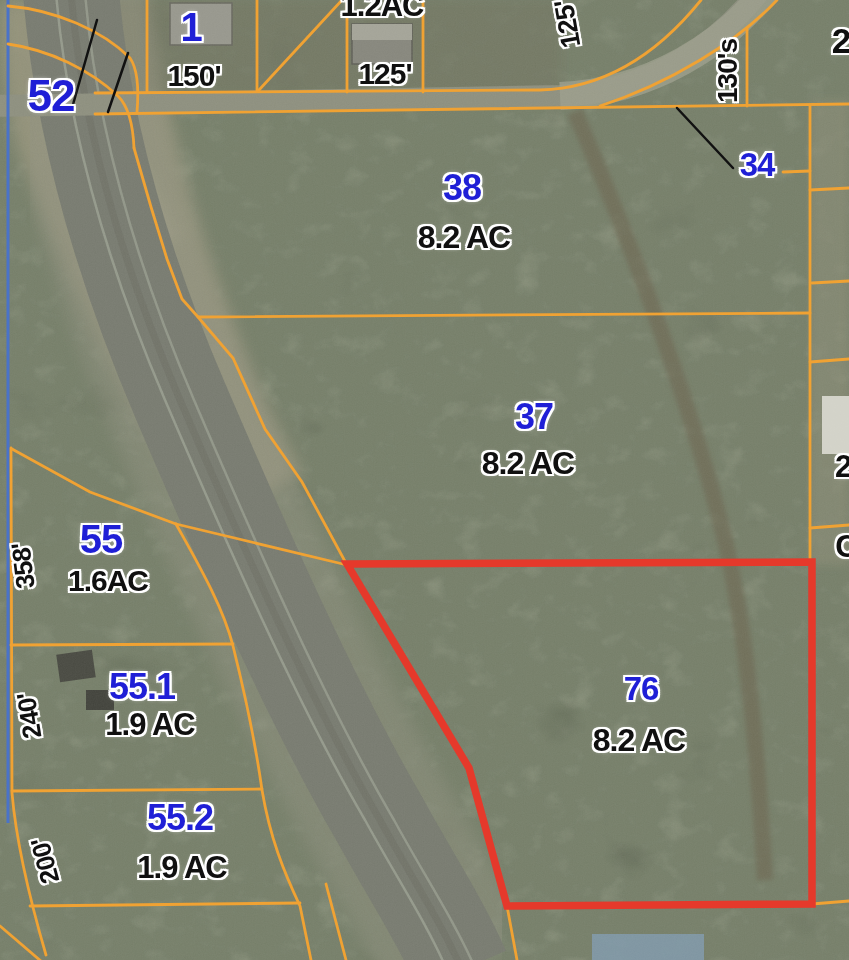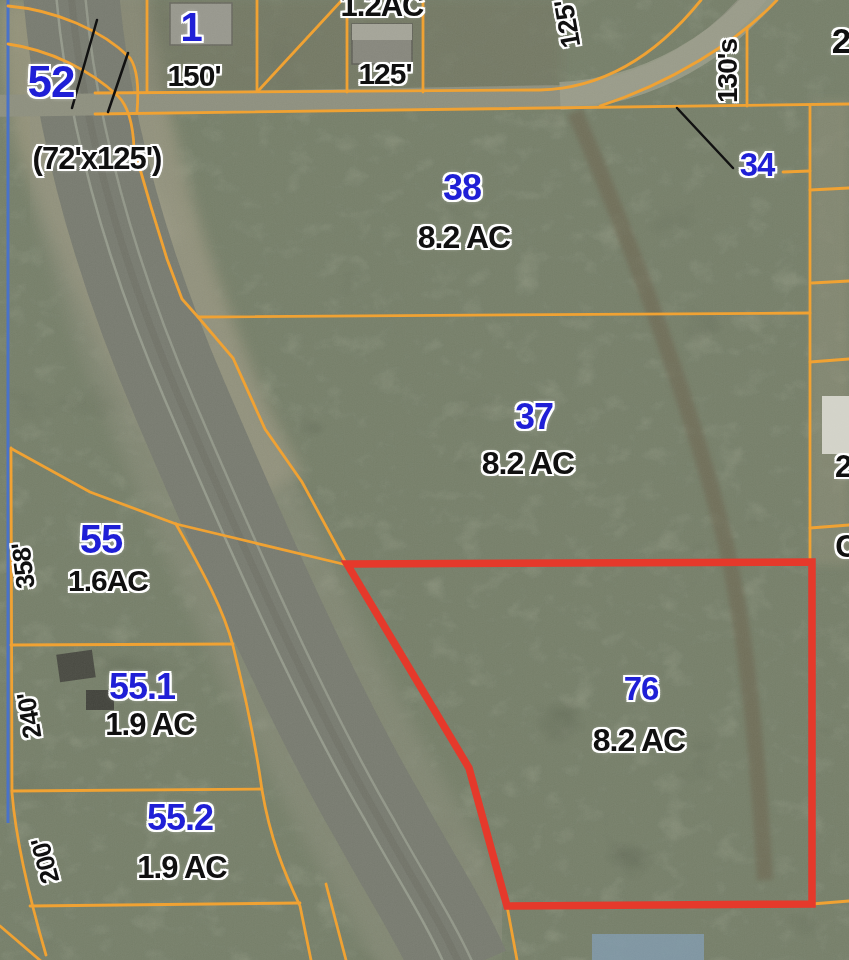--- a/index.html
+++ b/index.html
@@ -123,22 +123,21 @@
 
     <g fill="none" stroke="#111" stroke-width="2.5" stroke-linecap="round">
       <path d="M97,20 L72,108"></path>
       <path d="M128,53 L108,112"></path>
       <path d="M677,108 L733,168"></path>
     </g>
 
     <polygon points="347,564 812,562 812,904 507,906 469,768" fill="none" stroke="#e5392b" stroke-width="7.5" stroke-linejoin="miter"></polygon>
   </svg>
 
-  <div class="lbl blue" style="left:51px;top:82px;font-size:44px">52</div>
-  <div class="lbl blk" style="left:97px;top:158px;font-size:31px">(72'x125')</div>
+  <div class="lbl blue" style="left:51px;top:96px;font-size:44px">52</div>
   <div class="lbl blue" style="left:191px;top:27px;font-size:40px">1</div>
   <div class="lbl blk" style="left:194px;top:76px;font-size:30px">150'</div>
   <div class="lbl blk" style="left:382px;top:5px;font-size:31px">1.2AC</div>
   <div class="lbl blk" style="left:385px;top:74px;font-size:30px">125'</div>
   <div class="lbl blk" style="left:568px;top:24px;font-size:27px;transform:translate(-50%,-50%) rotate(-100deg)">125'</div>
   <div class="lbl blk" style="left:728px;top:71px;font-size:28px;transform:translate(-50%,-50%) rotate(-90deg)">130's</div>
   <div class="lbl blue" style="left:757px;top:164px;font-size:33px">34</div>
   <div class="lbl blk" style="left:841px;top:40px;font-size:35px">2</div>
   <div class="lbl blue" style="left:462px;top:188px;font-size:36px">38</div>
   <div class="lbl blk" style="left:464px;top:237px;font-size:32px">8.2 AC</div>

